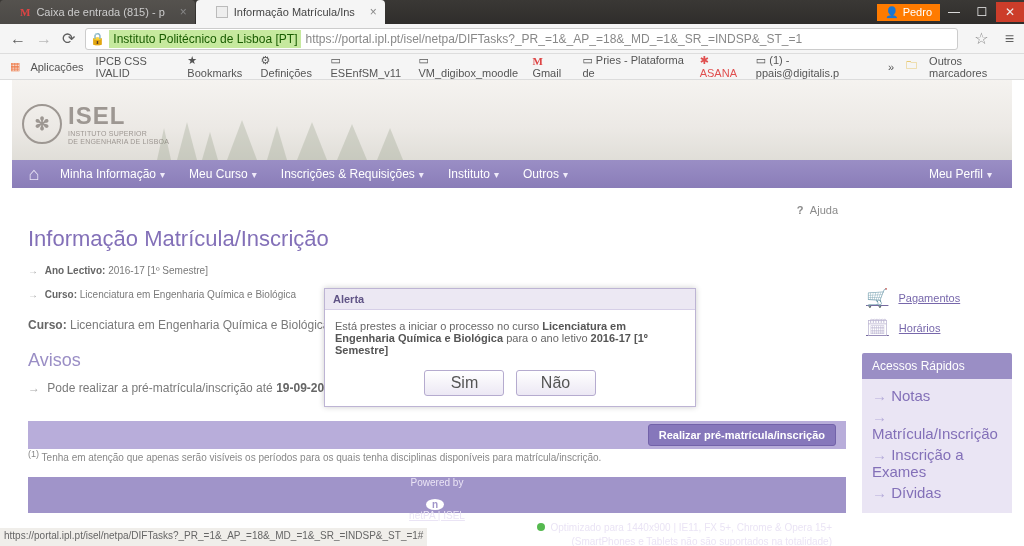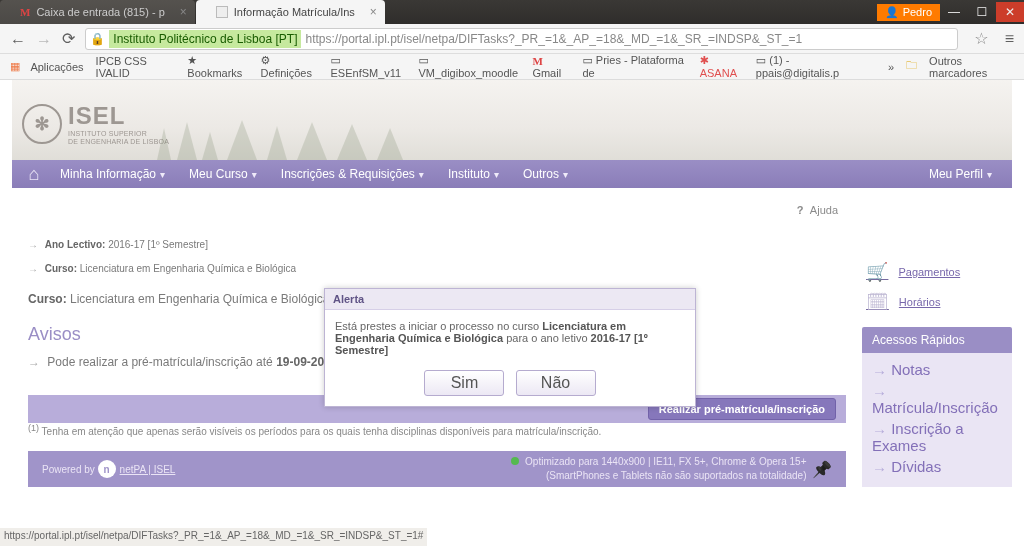--- a/index.html
+++ b/index.html
@@ -58,21 +58,21 @@
 .avisos { font-size: 18px; color: #9a8ec5; margin-top: 18px; margin-bottom: 10px; font-weight: normal; }
 .aviso-line { color: #7a7a7a; font-size: 12px; }
 .linklike { color: #8370b8; }
 
 .big-btn-bar { margin-top: 26px; height: 28px; background: #b8adda; display: flex; align-items: center; justify-content: flex-end; padding: 0 10px; }
 .big-btn { background: #8677bb; border: 1px solid #7262a9; border-radius: 3px; color: #fff; font-size: 11px; padding: 4px 10px; font-weight: bold; }
 
 .footnote { font-size: 10px; color: #888; }
 .footnote sup { font-size: 9px; }
 
-.footer { margin-top: 14px; height: 36px; background: #a094c9; display: flex; align-items: center; padding: 0 14px; color: #eae4f5; font-size: 10px; }
+.footer { margin-top: 14px; height: 36px; background: #a094c9; display: flex; align-items: center; padding: 0 14px; color: #eae4f5; font-size: 10px; flex-direction: column; }
 .footer .right-f { margin-left: auto; text-align: right; line-height: 1.4; }
 .netpa-logo { width: 18px; height: 18px; border-radius: 50%; background: #fff; color: #a094c9; display: inline-flex; align-items: center; justify-content: center; font-weight: bold; font-size: 10px; margin-right: 4px; }
 .pin { font-size: 16px; filter: grayscale(1) brightness(0.4); }
 .dot-green { display:inline-block; width:8px; height:8px; border-radius:50%; background:#55b94f; margin-right:6px; }
 
 
 .side-icon-row { display: flex; align-items: center; gap: 10px; padding: 4px 4px; color: #7767ab; font-size: 11px; text-decoration: underline; }
 .side-icon { font-size: 18px; color: #bbb2d7; filter: grayscale(0.2); }
 .side-head { background: #9a8ec5; color: #fff; padding: 6px 10px; font-size: 12px; margin-top: 10px; border-radius: 2px 2px 0 0; }
 .side-box { background: #eae5f4; padding: 6px 10px 10px; }
@@ -199,20 +199,21 @@
           <span class="chev">▾</span>
         </div>
     </div>
 
     <div class="content-wrap">
       <div class="main">
         <div class="ajuda-row">
           <span>?</span>
           <span>Ajuda</span>
         </div>
+        <h1>Informação Matrícula/Inscrição</h1>
         <div class="info-line">
           <span class="arrow-b">→</span>
           <span class="bold">Ano Lectivo:</span>
           <span>2016-17 [1º Semestre]</span>
         </div>
         <div class="info-line">
           <span class="arrow-b">→</span>
           <span class="bold">Curso:</span>
           <span>Licenciatura em Engenharia Química e Biológica</span>
         </div>

